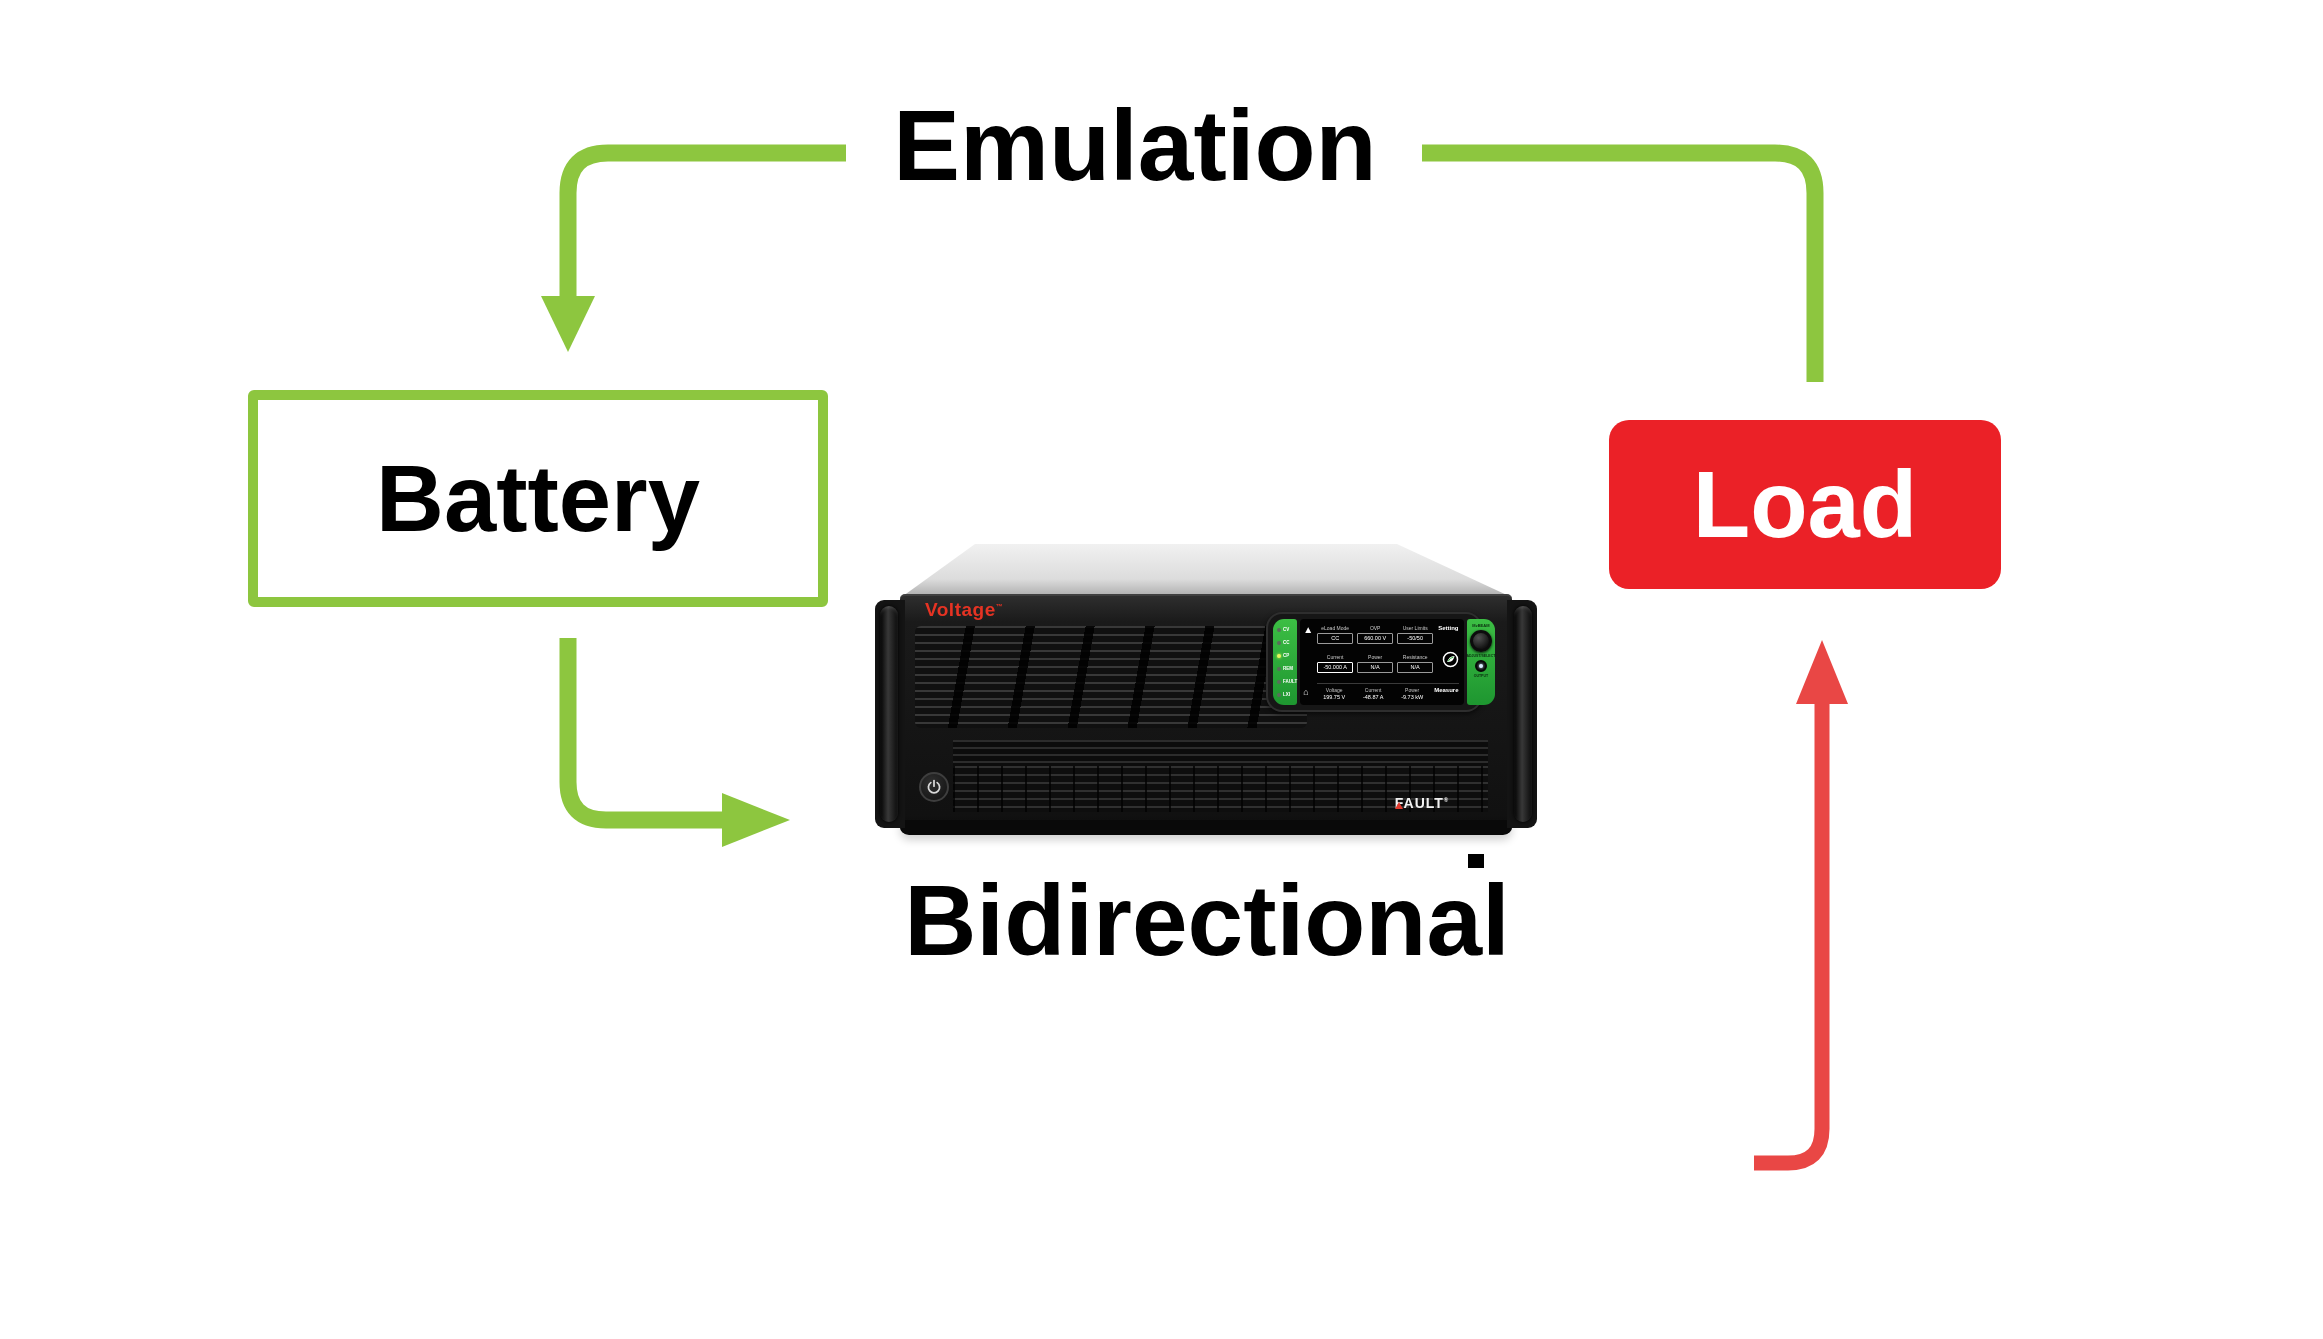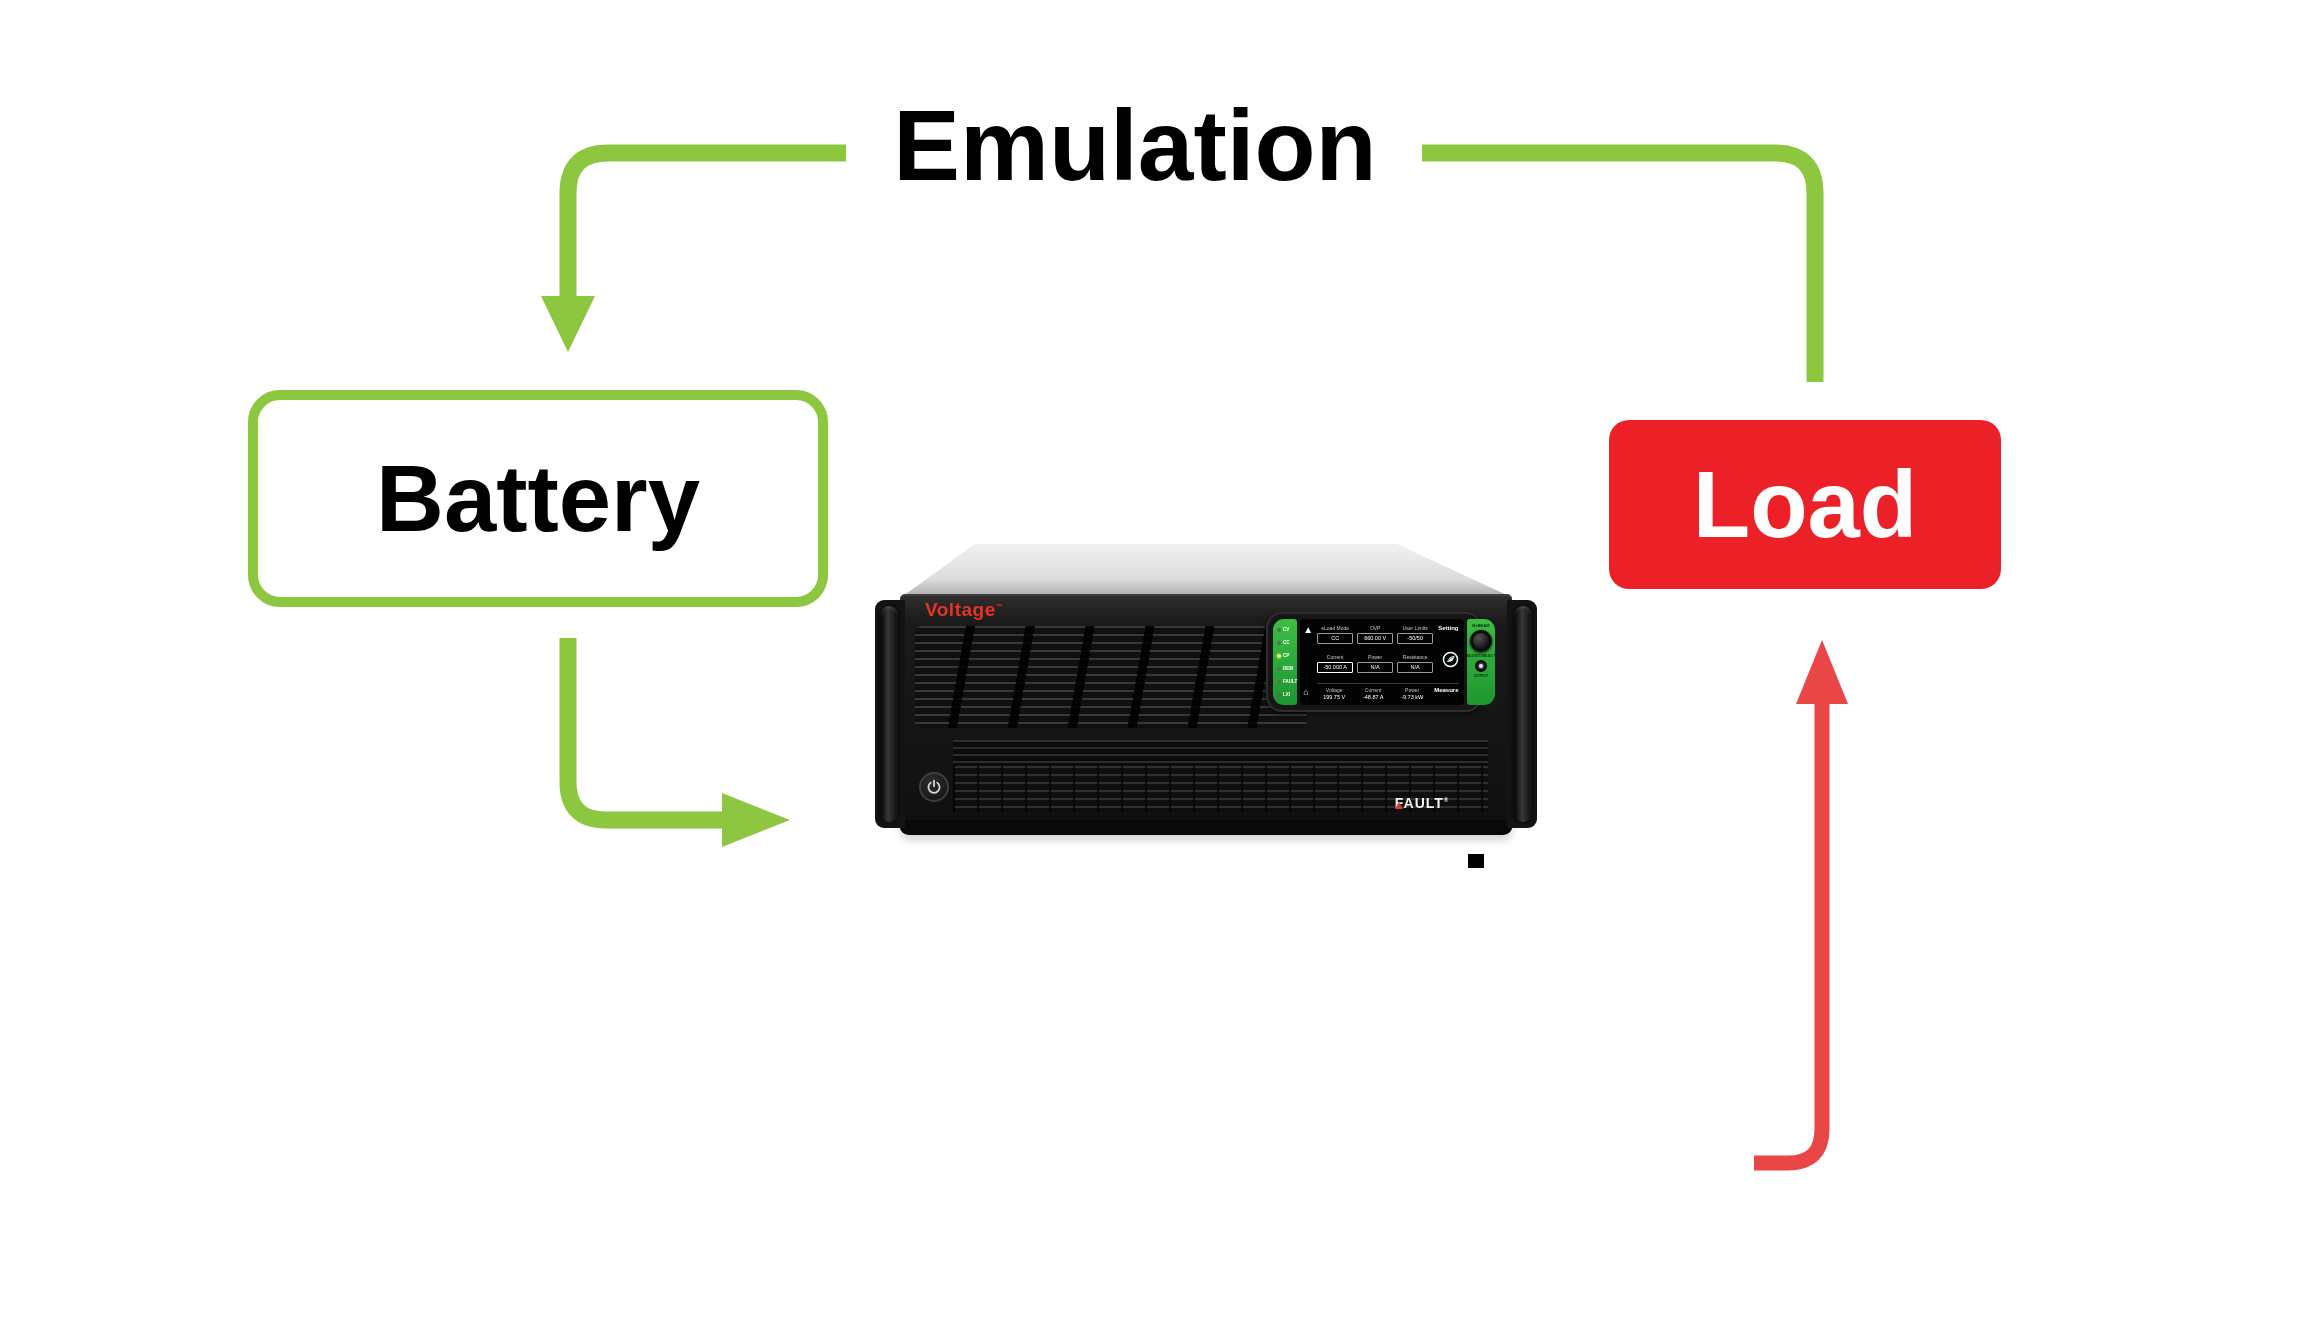--- a/index.html
+++ b/index.html
@@ -12,21 +12,21 @@
 
   
   .big-label { font-weight:700; color:#000; line-height:1; white-space:nowrap; }
   #emulation-label { left:835px; top:95px; width:600px; font-size:100px; text-align:center; }
   #caption { left:782px; top:860px; width:850px; font-size:100px; font-weight:700; color:#000;
              text-align:center; line-height:1.2; }
   #energy-label { left:1240px; top:1110px; width:500px; font-size:96px; text-align:right; }
 
   
   #battery-box { left:248px; top:390px; width:580px; height:217px; background:#fff;
-                 border:10px solid #8DC63F; border-radius:32px;
+                 border:10px solid #8DC63F; border-radius:6px;
                  display:flex; align-items:center; justify-content:center; }
   #battery-box .txt { font-size:94px; font-weight:700; color:#000; }
   #load-box { left:1609px; top:420px; width:392px; height:169px; background:#EB2127;
               border-radius:20px; display:flex; align-items:center; justify-content:center; }
   #load-box .txt { font-size:94px; font-weight:700; color:#fff; }
 
   
   #connectors { left:0; top:0; width:2323px; height:1339px; }
 
   
@@ -142,20 +142,21 @@
 
   <div id="battery-box" class="abs">
     <span class="txt">Battery</span>
   </div>
 
   <div id="load-box" class="abs">
     <span class="txt">Load</span>
   </div>
 
   <div id="caption" class="abs">
+    <div>Bidirectional</div>
   </div>
 
 
   <div id="device" class="abs">
     <div class="d-top"></div>
     <div class="d-body"></div>
     <div class="d-base"></div>
     <div class="d-ear l"></div>
     <div class="d-handle l"></div>
     <div class="d-ear r"></div>

